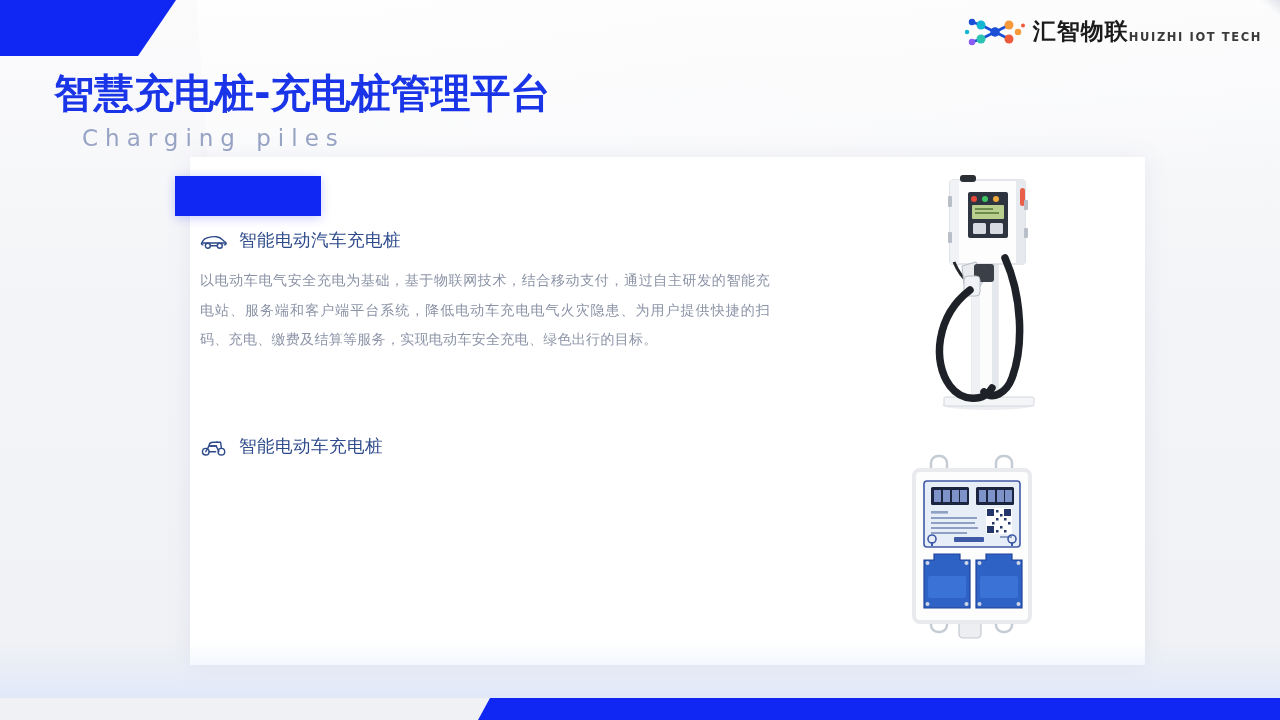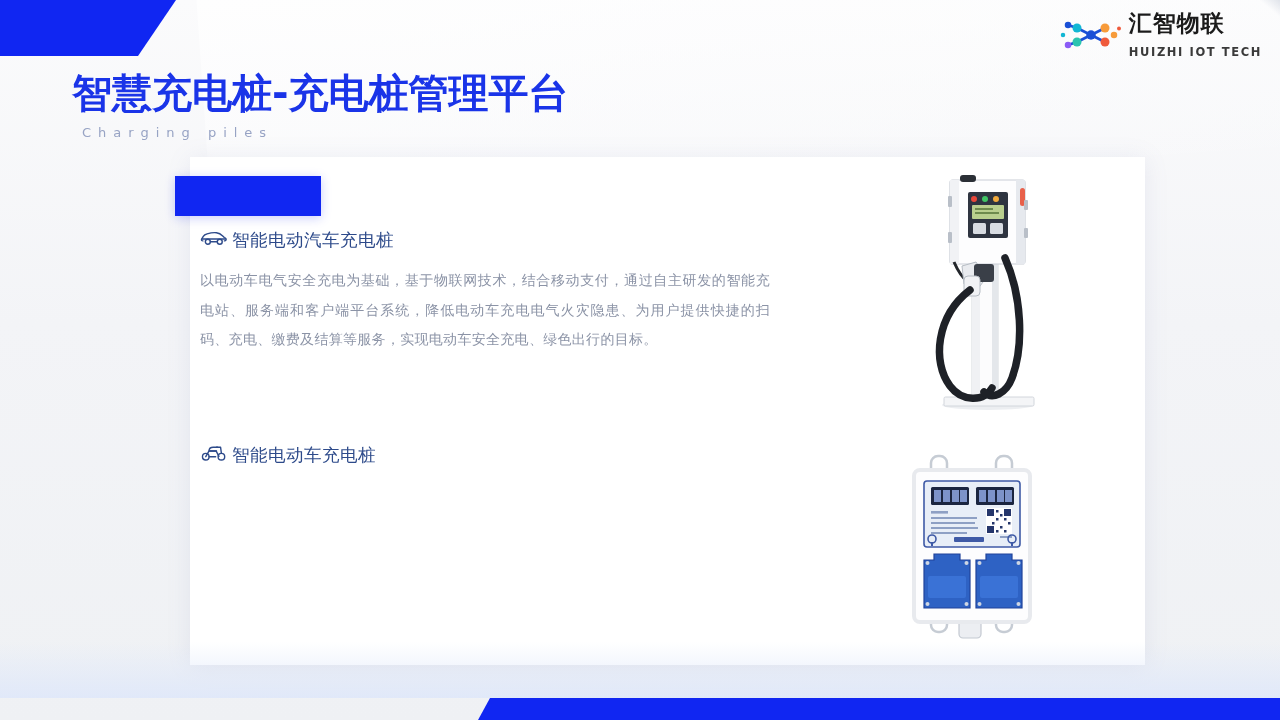--- a/index.html
+++ b/index.html
@@ -87,41 +87,41 @@
   }
 
   :root { --blue: #1026f2; --title-blue:#1a34e8; }
 
   
   .logo {
     position: absolute; right: 18px; top: 12px;
     display: flex; align-items: center; gap: 7px;
   }
   .logo-mark { width: 62px; height: 40px; flex: none; }
-  .logo-txt { display: flex; flex-direction: column; line-height: 1; }
+  .logo-txt { display: flex; flex-direction: row; line-height: 1; }
   .logo-cn {
     font-size: 23px; font-weight: 700; color: #1b1b1b;
     letter-spacing: 1px;
   }
   .logo-en {
     font-size: 11.5px; font-weight: 700; color: #3a3a3a;
     letter-spacing: 1.6px; margin-top: 12px;
   }
 
   
   .title {
-    position: absolute; left: 72px; top: 66px;
+    position: absolute; left: 54px; top: 66px;
     font-size: 40px; font-weight: 700;
     color: var(--title-blue);
     letter-spacing: 0px;
     white-space: nowrap;
   }
   .subtitle {
     position: absolute; left: 82px; top: 125px;
-    font-size: 13px; font-weight: 400;
+    font-size: 23px; font-weight: 400;
     color: #97a3c4;
     letter-spacing: 7px;
     white-space: nowrap;
   }
 
   
   .card {
     position: absolute;
     left: 190px; top: 157px;
     width: 955px; height: 508px;
@@ -131,24 +131,24 @@
   .blue-tab {
     position: absolute; left: 175px; top: 176px;
     width: 146px; height: 40px;
     background: var(--blue);
     box-shadow: 0 2px 10px rgba(16,38,242,.22);
   }
 
   
   .section { position: absolute; }
   .sec1 { left: 200px; top: 228px; width: 570px; }
-  .sec2 { left: 200px; top: 443px; width: 570px; }
+  .sec2 { left: 200px; top: 434px; width: 570px; }
 
   .sec-head {
-    display: flex; align-items: flex-start; gap: 4px;
+    display: flex; align-items: flex-end; gap: 11px;
     margin-bottom: 14px;
   }
   .sec-icon { flex: none; display: block; }
   .sec-title {
     font-size: 17.5px; color: #2d4a8a; font-weight: 400;
     letter-spacing: .5px;
   }
   .sec-body {
     font-size: 14px; line-height: 29.5px;
     color: #8b93a6; letter-spacing: .3px;

